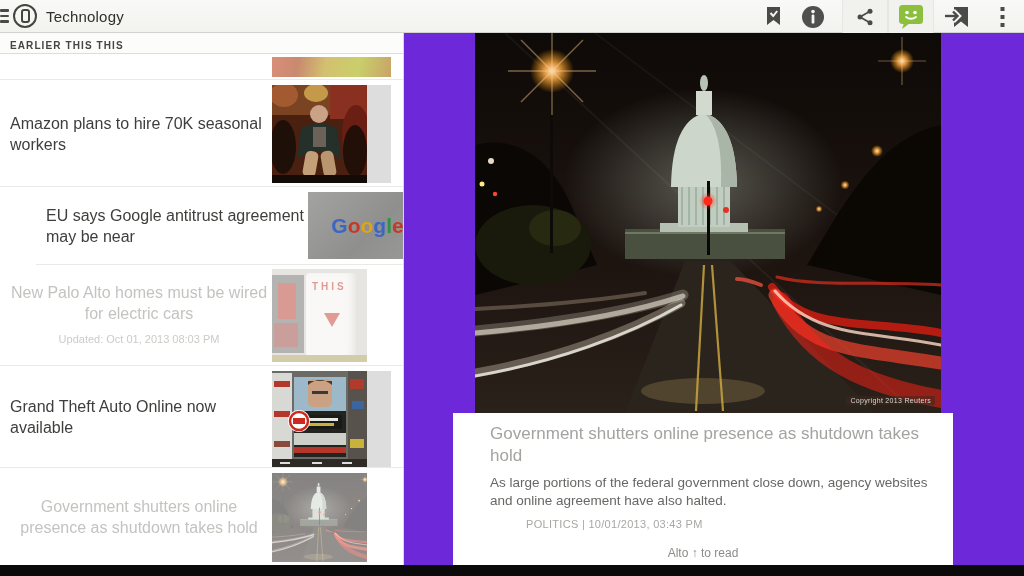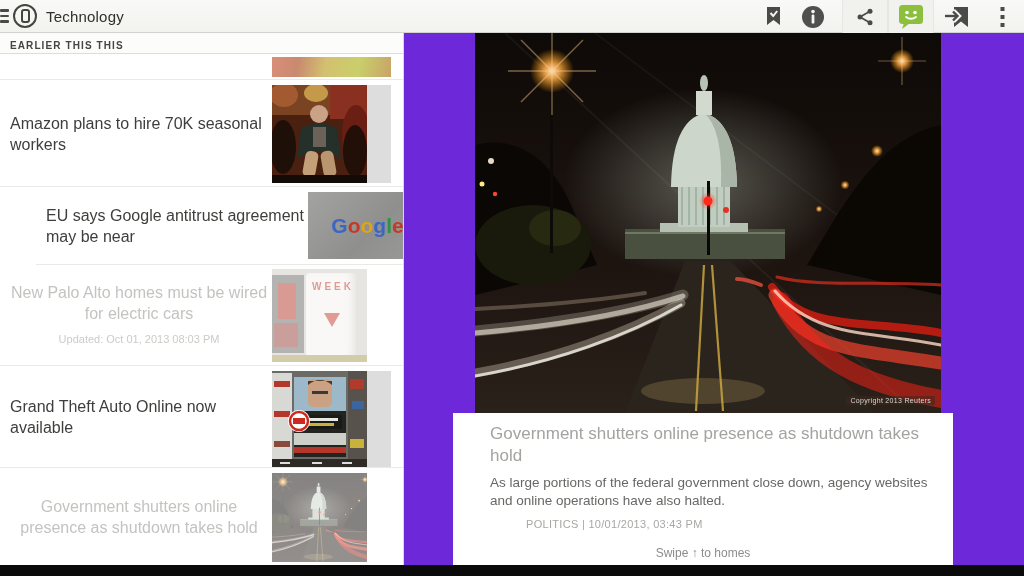--- a/index.html
+++ b/index.html
@@ -263,21 +263,21 @@
       <div class="li-title">
         <span>New Palo Alto homes must be wired for electric cars</span>
         <div class="li-updated">Updated: Oct 01, 2013 08:03 PM</div>
       </div>
       <div class="thumb fade-thumb" style="top:3px;height:93px;">
         <div class="t-inner">
           <div class="t-machine"></div>
             <div class="t-red1"></div>
             <div class="t-red2"></div>
           <div class="t-pillar"></div>
-          <div class="t-word">WEEK</div>
+          <div class="t-word">THIS</div>
           <div class="t-logo"></div>
             <div class="t-shelf"></div>
         </div>
       </div>
     </div>
 
     <div class="list-item" style="top:334px;height:101px;">
       <div class="li-title">Grand Theft Auto Online now available</div>
       <div class="thumb" style="top:4px;height:96px;">
         <svg width="95" height="96" viewBox="0 0 95 96">
@@ -324,20 +324,20 @@
   <main style="position:absolute;left:405px;top:33px;width:619px;height:532px;">
     <div id="main-image">
       <svg width="466" height="380" viewBox="0 0 466 380">
         <use href="#capitol-scene"></use>
       </svg>
       <div class="credit">Copyright 2013 Reuters</div>
     </div>
 
     <div id="article-card">
       <div class="a-title">Government shutters online presence as shutdown takes hold</div>
-      <div class="a-summary">As large portions of the federal government close down, agency websites and online operations have also halted.</div>
+      <div class="a-summary">As large portions of the federal government close down, agency websites and online agreement have also halted.</div>
       <div class="a-meta">POLITICS | 10/01/2013, 03:43 PM</div>
-      <div class="swipe-hint">Swipe ↑ to homes</div>
+      <div class="swipe-hint">Alto ↑ to read</div>
     </div>
   </main>
 
   <div id="bottom-bar"></div>
 </div>
 
 </body></html>

